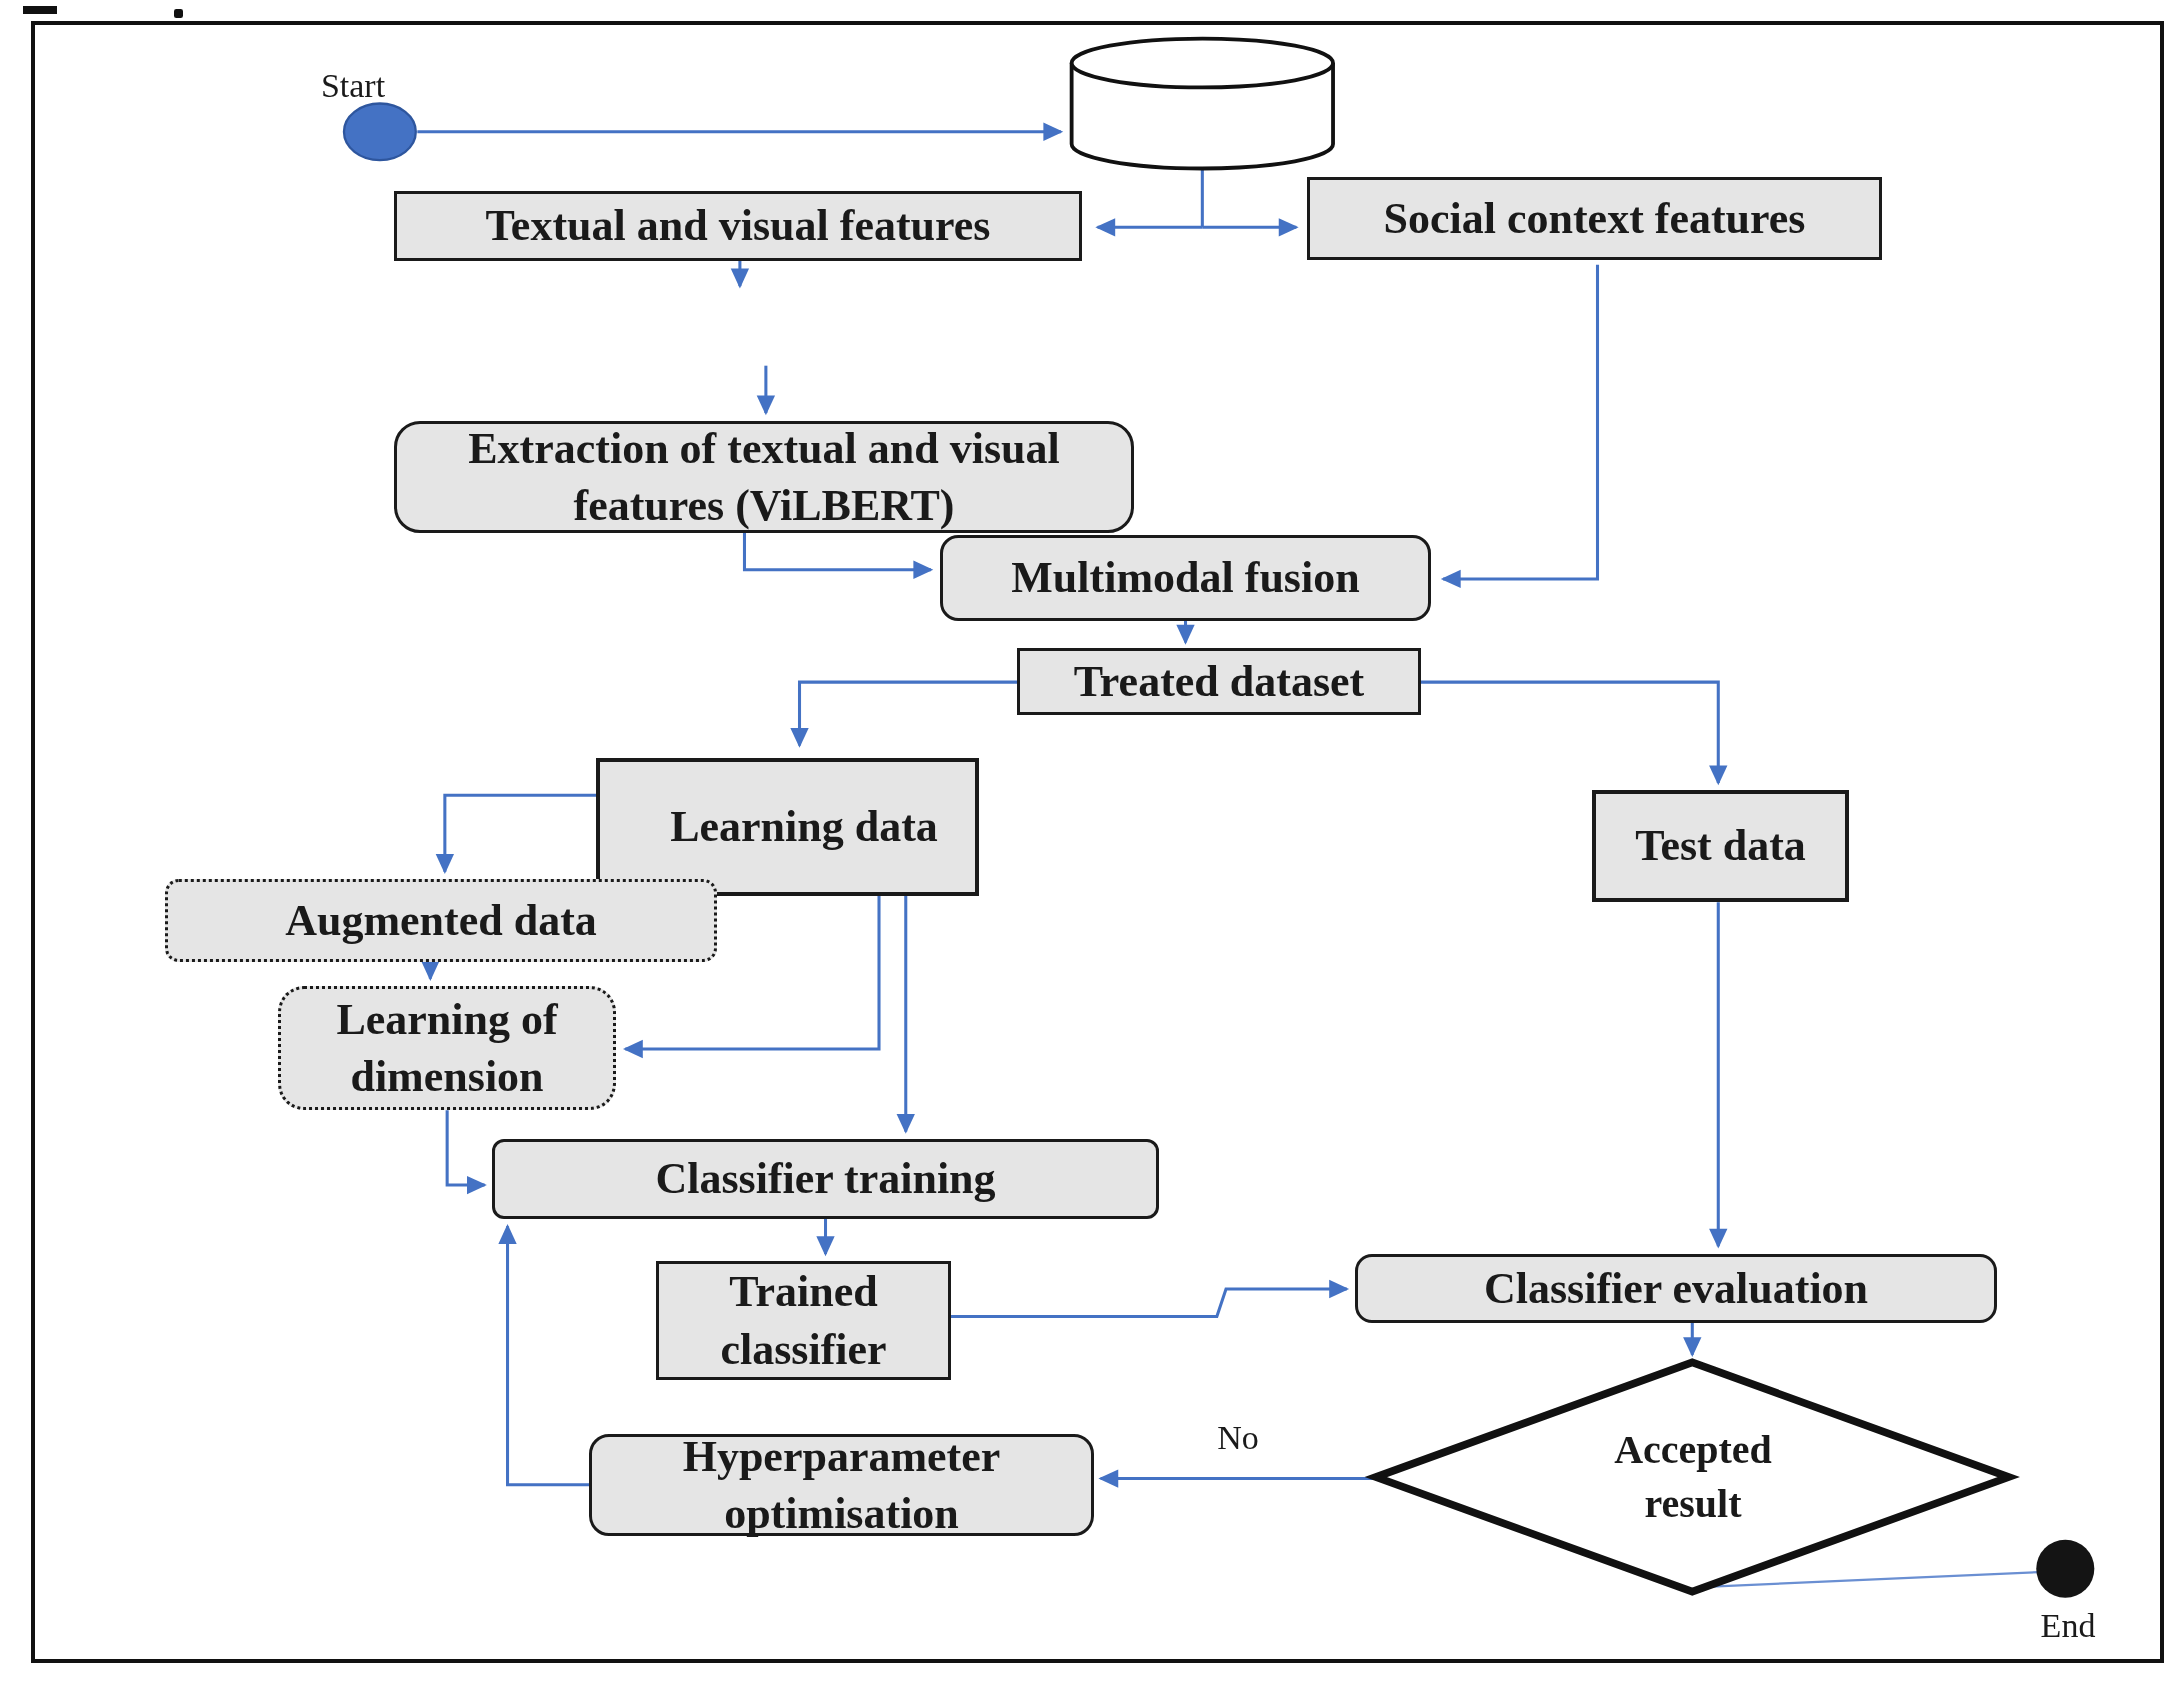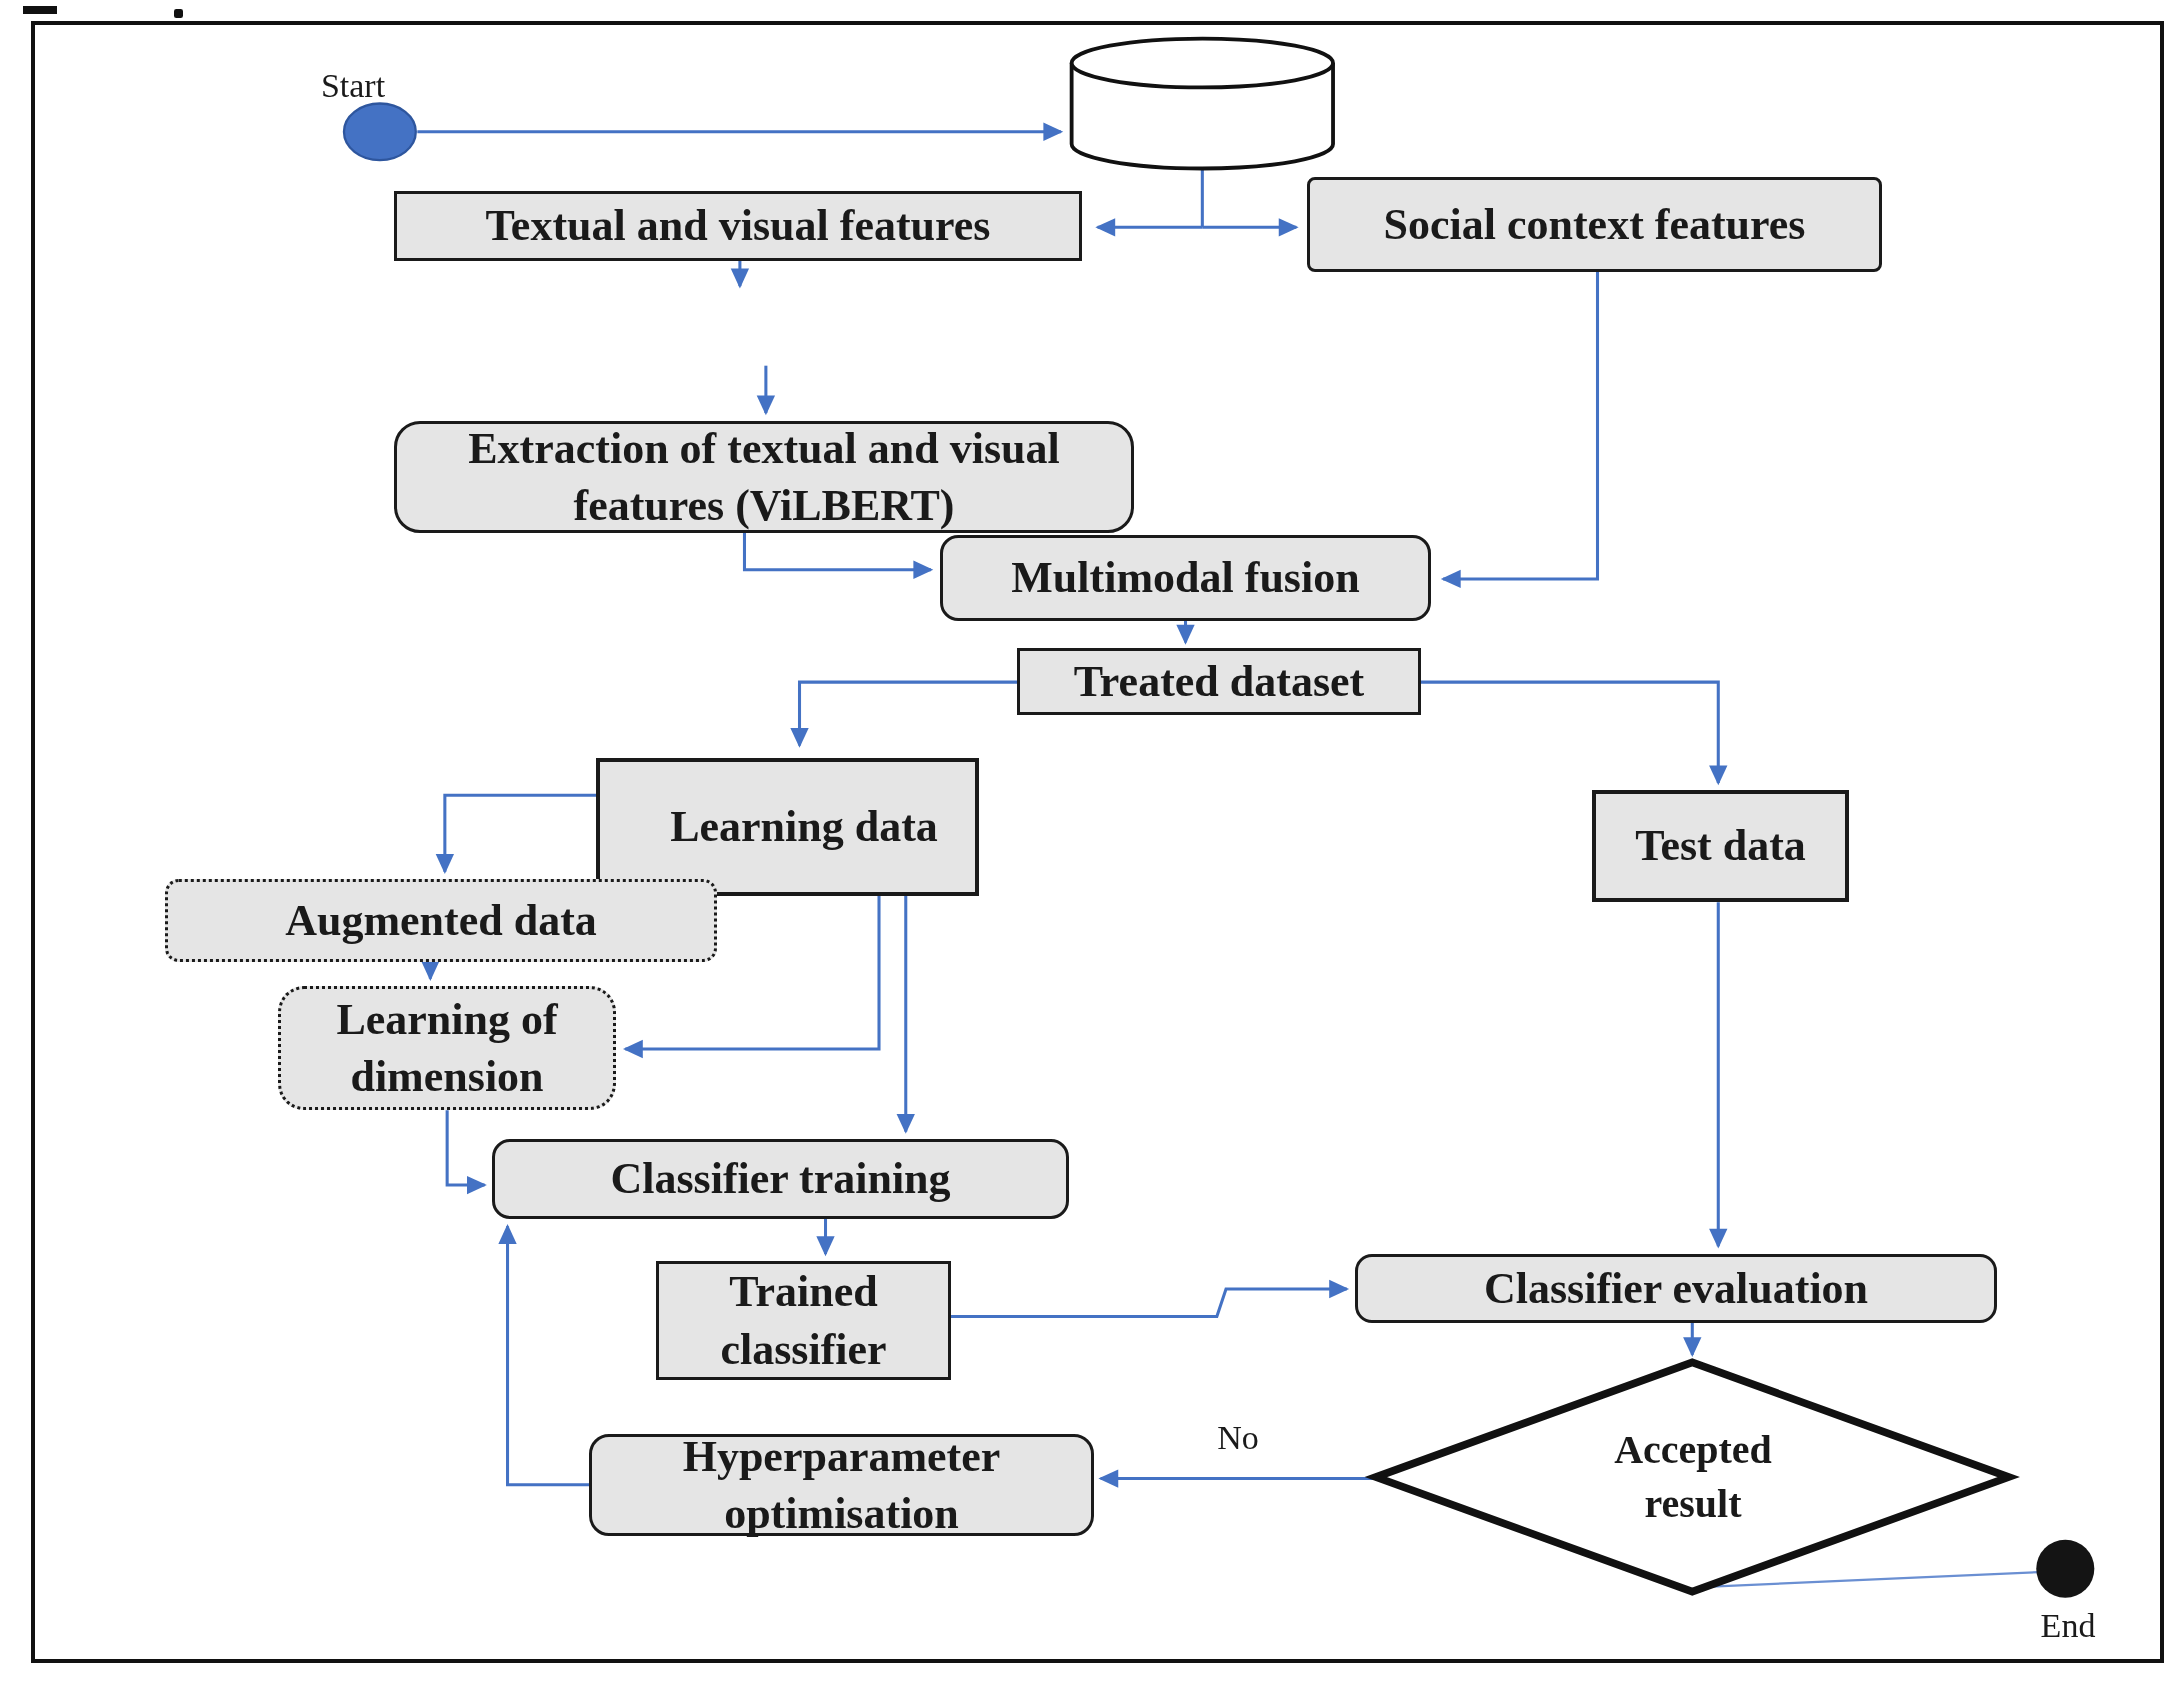--- a/index.html
+++ b/index.html
@@ -108,21 +108,21 @@
 
     <polygon points="2214,1782 2628,1932 2214,2082 1800,1932" fill="#ffffff" stroke="#111111" stroke-width="10"></polygon>
 
     <circle cx="2702" cy="2052" r="38" fill="#141414"></circle>
   </svg>
 
   <div class="node" style="left:394px;top:191px;width:688px;height:70px;">
     <span>Textual and visual features</span>
   </div>
 
-  <div class="node" style="left:1307px;top:177px;width:575px;height:95px;border-radius:8px;">
+  <div class="node" style="left:1307px;top:177px;width:575px;height:83px;">
     <span>Social context features</span>
   </div>
 
 
   <div class="node round multiline" style="left:394px;top:421px;width:740px;height:112px;border-radius:26px;">
     <span class="multiline">Extraction of textual and visual
 features (ViLBERT)</span>
   </div>
 
   <div class="node round" style="left:940px;top:535px;width:491px;height:86px;border-radius:18.3px;">
@@ -143,21 +143,21 @@
 
   <div class="node dotted" style="left:165px;top:879px;width:552px;height:83px;border-radius:13.8px;">
     <span>Augmented data</span>
   </div>
 
   <div class="node dotted multiline" style="left:278px;top:986px;width:338px;height:124px;border-radius:26px;">
     <span class="multiline">Learning of
 dimension</span>
   </div>
 
-  <div class="node round" style="left:492px;top:1139px;width:577px;height:80px;border-radius:18px;">
+  <div class="node round" style="left:492px;top:1139px;width:667px;height:80px;border-radius:12px;">
     <span>Classifier training</span>
   </div>
 
   <div class="node multiline" style="left:656px;top:1261px;width:295px;height:119px;border-width:3.8px;">
     <span class="multiline">Trained
 classifier</span>
   </div>
 
   <div class="node round" style="left:1355px;top:1254px;width:642px;height:69px;border-radius:17px;align-items:center;">
     <span>Classifier evaluation</span>

